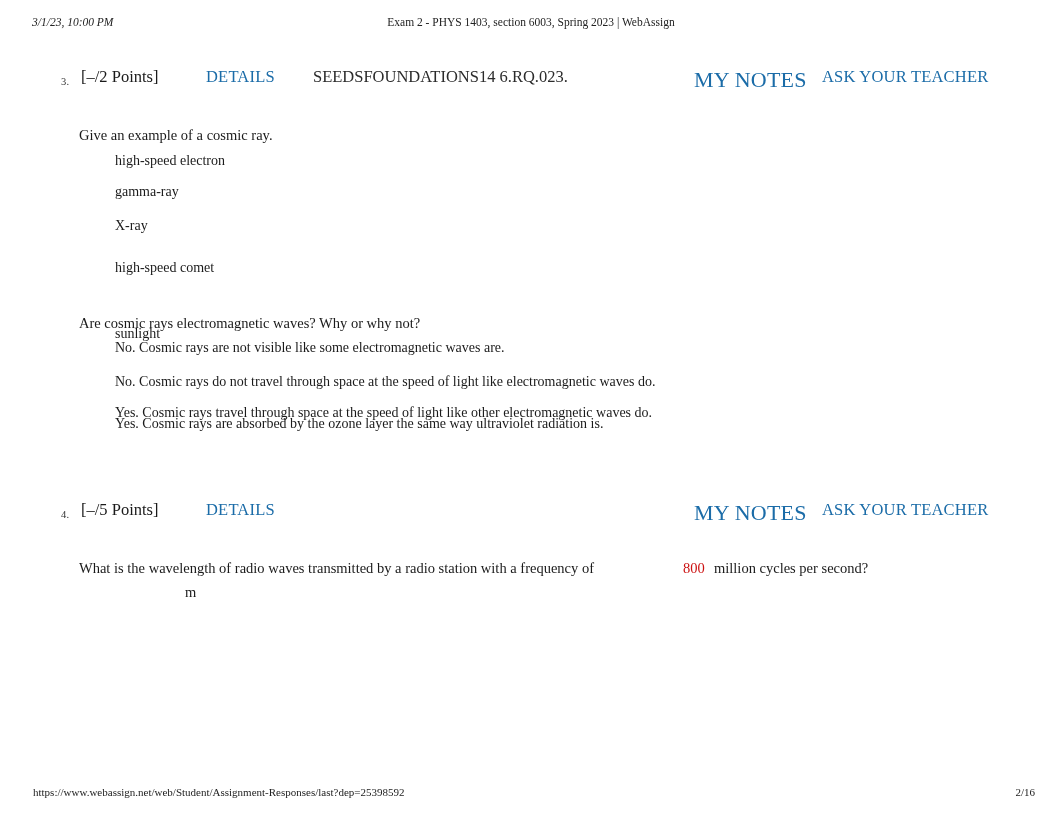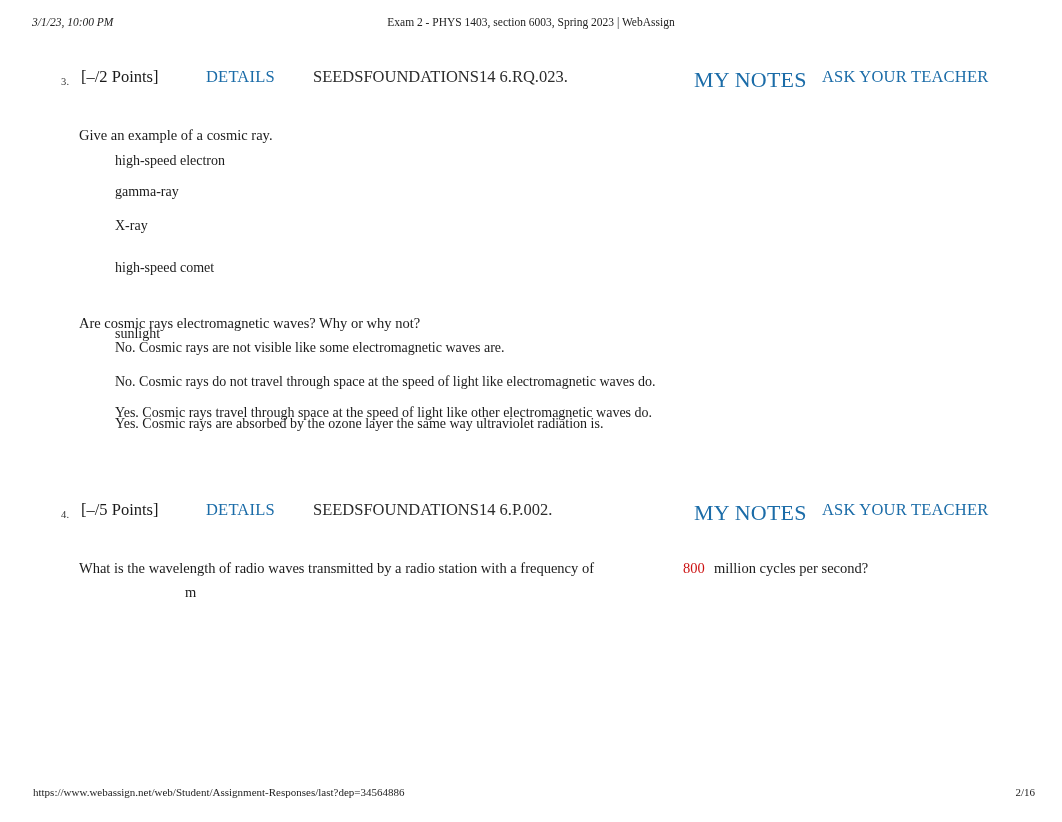--- a/index.html
+++ b/index.html
@@ -216,29 +216,28 @@
   <span class="q-option" style="top:374px;">No. Cosmic rays do not travel through space at the speed of light like electromagnetic waves do.</span>
   <span class="q-option" style="top:405px;">Yes. Cosmic rays travel through space at the speed of light like other electromagnetic waves do.</span>
   <span class="q-option" style="top:416px;">Yes. Cosmic rays are absorbed by the ozone layer the same way ultraviolet radiation is.</span>
 </div>
 
 <div class="question" style="top:500px;">
   <div class="q-header">
     <span class="q-num">4.</span>
     <span class="q-points">[–/5 Points]</span>
     <span class="q-details">DETAILS</span>
-    <span class="q-code">SEEDSFOUNDATIONS14 6.P.002.</span>
     <span class="q-mynotes">MY NOTES</span>
     <span class="q-askteacher">ASK YOUR TEACHER</span>
   </div>
 </div>
 
 <div class="q-body">
   <span class="q4-text-a">What is the wavelength of radio waves transmitted by a radio station with a frequency of</span>
   <span class="q4-value">800</span>
   <span class="q4-text-b">million cycles per second?</span>
   <span class="q4-unit">m</span>
 </div>
 
 <div class="print-footer">
-  <span class="pf-url">https://www.webassign.net/web/Student/Assignment-Responses/last?dep=34564886</span>
+  <span class="pf-url">https://www.webassign.net/web/Student/Assignment-Responses/last?dep=25398592</span>
   <span class="pf-page">2/16</span>
 </div>
 
 </body></html>

